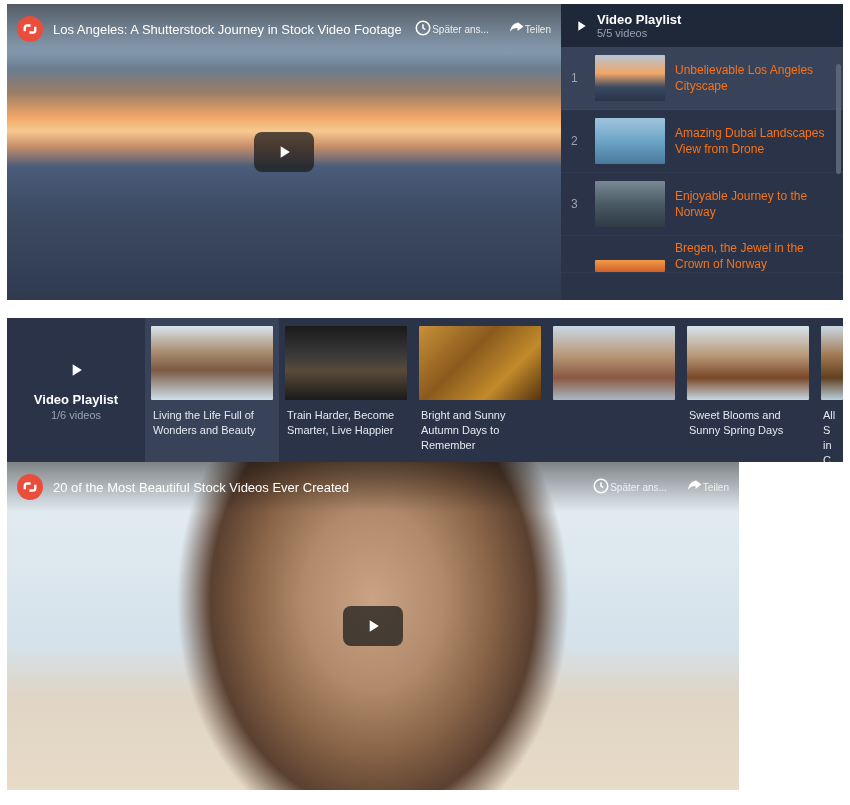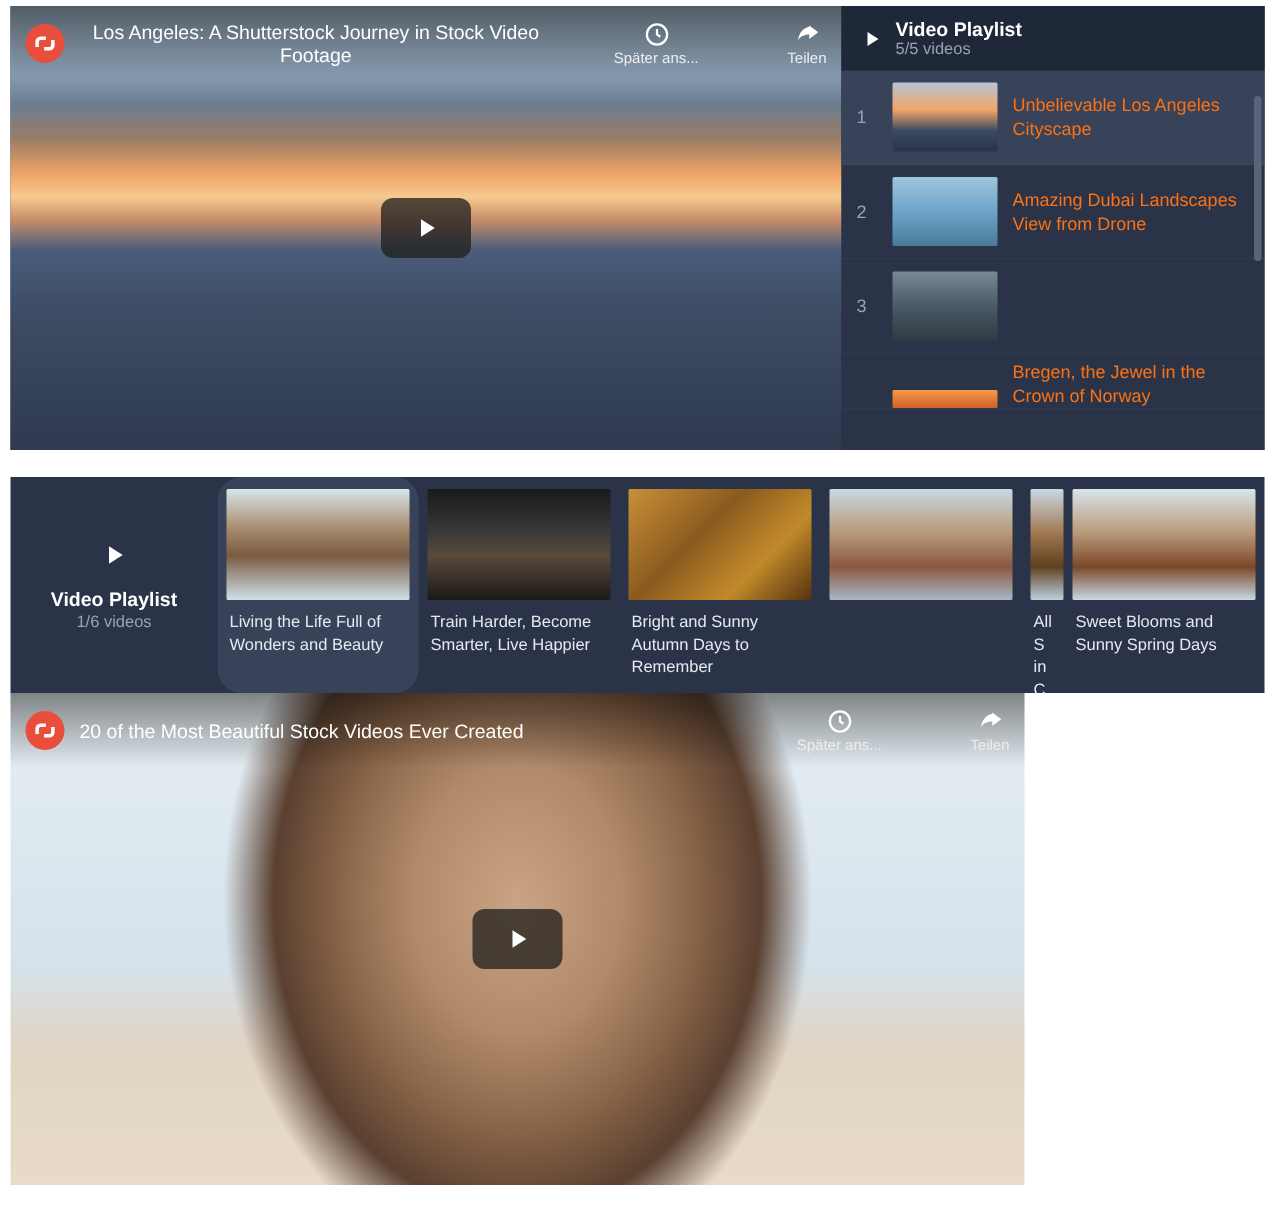--- a/index.html
+++ b/index.html
@@ -9,36 +9,35 @@
   .player1 {
     width: 836px; height: 296px; margin: 4px auto 0;
     background: #2a3348; display: flex; position: relative;
   }
   .player1-video {
     flex: 0 0 554px; height: 296px; position: relative;
     background: linear-gradient(to bottom,
       #a3b7c9 0%, #8a9fb5 15%, #6a7d90 22%, #9a7d66 30%,
       #f0a566 38%, #f7c98f 43%, #c98f6b 48%,
       #4a5c7a 55%, #3d4b63 70%, #2f3a4f 100%);
-    text-align: center;
   }
   .player1-overlay {
     position: absolute; top: 0; left: 0; right: 0; height: 50px;
     background: linear-gradient(to bottom, rgba(0,0,0,0.5), rgba(0,0,0,0));
     display: flex; align-items: center; padding: 6px 10px;
   }
   .avatar {
     width: 26px; height: 26px; border-radius: 50%;
     background: #e94e3c; display: flex; align-items: center; justify-content: center;
     flex-shrink: 0;
   }
   .avatar svg { width: 14px; height: 14px; }
   .player-title { color: #fff; font-size: 13px; margin-left: 10px; flex: 1; }
   .player-actions { display: flex; gap: 18px; align-items: flex-start; }
-  .action-btn { display: flex; flex-direction: column; align-items: center; color: #eee; font-size: 10px; cursor: pointer; margin-left: 41px; }
+  .action-btn { display: flex; flex-direction: row; align-items: center; color: #eee; font-size: 10px; cursor: pointer; }
   .action-btn svg { width: 18px; height: 18px; margin-bottom: 2px; }
 
   .play-btn {
     position: absolute; top: 50%; left: 50%; transform: translate(-50%,-50%);
     width: 60px; height: 40px; background: rgba(30,30,30,0.75);
     border-radius: 8px; display: flex; align-items: center; justify-content: center;
     cursor: pointer;
   }
   .play-btn svg { width: 20px; height: 20px; }
 
@@ -79,35 +78,35 @@
   .carousel-lead {
     width: 138px; display: flex; flex-direction: column; align-items: center; justify-content: center;
     flex-shrink: 0;
   }
   .carousel-lead svg { width: 20px; height: 20px; margin-bottom: 12px; }
   .carousel-lead .playlist-title { color: #fff; font-weight: bold; font-size: 13px; }
   .carousel-lead .playlist-count { color: #9aa3b5; font-size: 11px; margin-top: 2px; }
 
   .carousel-items { display: flex; flex: 1; overflow: hidden; }
   .c-item { width: 134px; flex-shrink: 0; padding: 8px 6px 6px; cursor: pointer; }
-  .c-item.active { background: #384259; border-radius: 16px; }
+  .c-item.active { background: #384259; }
   .c-thumb { width: 122px; height: 74px; border-radius: 1px; margin: 0 auto 8px; }
   .c-title { color: #e5e9f0; font-size: 11px; line-height: 1.35; padding: 0 2px; }
   .c-item.partial { width: 28px; }
   .c-item.partial .c-thumb { width: 22px; }
 
   .ct-1 { background: linear-gradient(to bottom,#d8e5ec 0%,#a88d6f 35%,#7a5a42 60%,#cfe0ea 100%); }
   .ct-2 { background: linear-gradient(135deg,#c89038 0%,#8a5a1e 40%,#c28a2a 70%,#553310 100%); }
   .ct-3 { background: linear-gradient(to bottom,#1a1a1a 0%,#3a3a3a 40%,#5a4a3a 60%,#1a1a1a 100%); }
   .ct-4 { background: linear-gradient(to bottom,#c8d8e4 0%,#b89878 40%,#8a5840 70%,#a8b8c4 100%); }
   .ct-5 { background: linear-gradient(to bottom,#d8e5ec 0%,#b89878 40%,#7a4828 70%,#c8d8e4 100%); }
   .ct-6 { background: linear-gradient(to bottom,#cad8e4 0%,#a07850 40%,#604020 70%,#bad0dc 100%); }
 
   .player2-video {
-    width: 676px; height: 328px; position: relative;
+    width: 732px; height: 328px; position: relative;
     background:
       radial-gradient(ellipse 280px 360px at 50% 42%,
         #c9a383 0%, #b08a6a 25%, #8a6548 42%, #5a4030 58%, transparent 70%),
       linear-gradient(to bottom, #e6eef3 0%, #d5e2eb 55%, #e0d4c4 72%, #e8dcc8 100%);
   }
   .player2-overlay {
     position: absolute; top: 0; left: 0; right: 0; height: 50px;
     background: linear-gradient(to bottom, rgba(0,0,0,0.45), rgba(0,0,0,0));
     display: flex; align-items: center; padding: 6px 10px;
   }
@@ -165,20 +164,21 @@
         <div class="pl-title">Unbelievable Los Angeles Cityscape</div>
       </div>
       <div class="pl-item">
         <div class="pl-num">2</div>
         <div class="pl-thumb thumb-2"></div>
         <div class="pl-title">Amazing Dubai Landscapes View from Drone</div>
       </div>
       <div class="pl-item">
         <div class="pl-num">3</div>
         <div class="pl-thumb thumb-3"></div>
+        <div class="pl-title">Enjoyable Journey to the Norway</div>
       </div>
       <div class="pl-item partial">
         <div class="pl-num"></div>
         <div class="pl-thumb thumb-4"></div>
         <div class="pl-title">Bregen, the Jewel in the Crown of Norway</div>
       </div>
     </div>
     <div class="scrollbar"></div>
   </div>
 </div>
@@ -201,27 +201,27 @@
         <div class="c-thumb ct-3"></div>
         <div class="c-title">Train Harder, Become Smarter, Live Happier</div>
       </div>
       <div class="c-item">
         <div class="c-thumb ct-2"></div>
         <div class="c-title">Bright and Sunny Autumn Days to Remember</div>
       </div>
       <div class="c-item">
         <div class="c-thumb ct-4"></div>
       </div>
+      <div class="c-item">
+        <div class="c-thumb ct-5"></div>
+        <div class="c-title">Sweet Blooms and Sunny Spring Days</div>
+      </div>
       <div class="c-item partial">
         <div class="c-thumb ct-6"></div>
         <div class="c-title">All S in C</div>
-      </div>
-      <div class="c-item">
-        <div class="c-thumb ct-5"></div>
-        <div class="c-title">Sweet Blooms and Sunny Spring Days</div>
       </div>
     </div>
   </div>
 
   <div class="player2-video">
     <div class="player2-overlay">
       <div class="avatar">
         <svg viewBox="0 0 24 24">
             <path fill="#fff" d="M7 4h6v4h-6a2 2 0 0 0-2 2v6H1v-6a6 6 0 0 1 6-6zm10 16h-6v-4h6a2 2 0 0 0 2-2V8h4v6a6 6 0 0 1-6 6z"></path>
           </svg>

